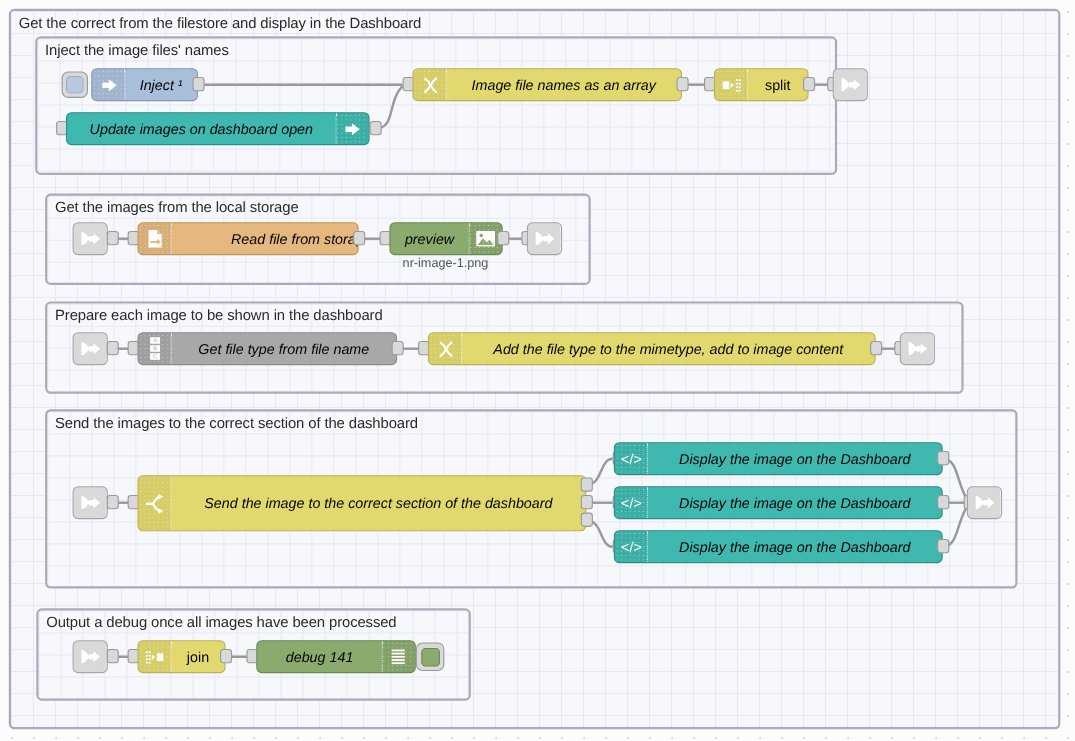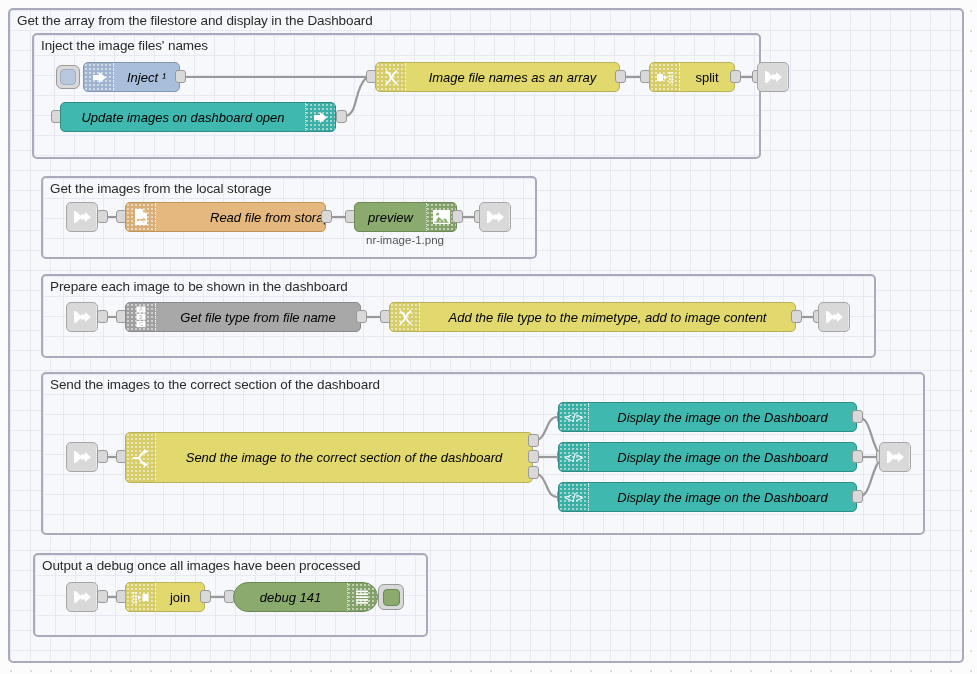--- a/index.html
+++ b/index.html
@@ -154,21 +154,21 @@
   svg.wire path { fill:none; stroke:#999; stroke-width:2.2px; }
 
   .icoimg { display:block; }
 </style>
 </head>
 <body>
 
 <div id="canvas">
 
   <div class="group" style="left:8px; top:8px; width:956px; height:655px;">
-    <div class="group-label">Get the array from the filestore and display in the Dashboard</div>
+    <div class="group-label">Get the correct from the filestore and display in the Dashboard</div>
   </div>
 
   <div class="group" style="left:32px; top:33px; width:729px; height:126px;">
     <div class="group-label">Inject the image files' names</div>
   </div>
 
   <div class="group" style="left:41px; top:176px; width:496px; height:83px;">
     <div class="group-label">Get the images from the local storage</div>
   </div>
 
@@ -496,21 +496,21 @@
         </g>
         <path d="M6 5 l3 2.5 -3 2.5 Z" fill="#ffffff"></path>
         <rect x="10.5" y="4" width="6" height="7" fill="#ffffff"></rect>
       </svg>
     </div>
     <div class="lbl plain">join</div>
   </div>
   <div class="port" style="left:200px; top:590px;"></div>
 
   <div class="port" style="left:224px; top:590px;"></div>
-  <div class="node n-green" style="left:233px; top:582px; width:145px;border-radius:15px;">
+  <div class="node n-green" style="left:233px; top:582px; width:145px;">
     <div class="lbl">debug 141</div>
     <div class="ico right-ico">
       <div class="dots"></div>
       <svg class="icoimg" width="16" height="16" viewBox="0 0 16 16">
         <g fill="#ffffff">
           <rect x="2" y="1.5" width="12" height="1.6"></rect>
           <rect x="2" y="4.4" width="12" height="1.6"></rect>
           <rect x="2" y="7.3" width="12" height="1.6"></rect>
           <rect x="2" y="10.2" width="12" height="1.6"></rect>
           <rect x="2" y="13.1" width="12" height="1.6"></rect>

